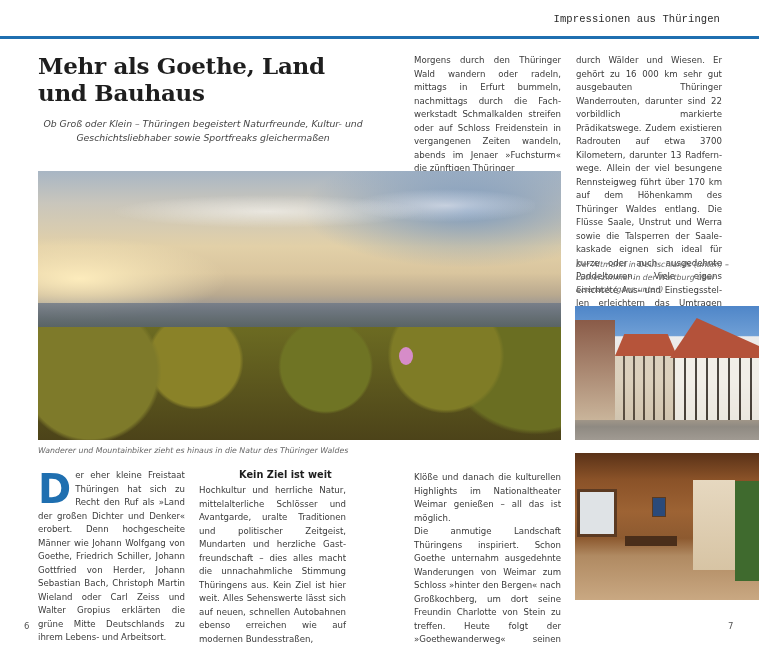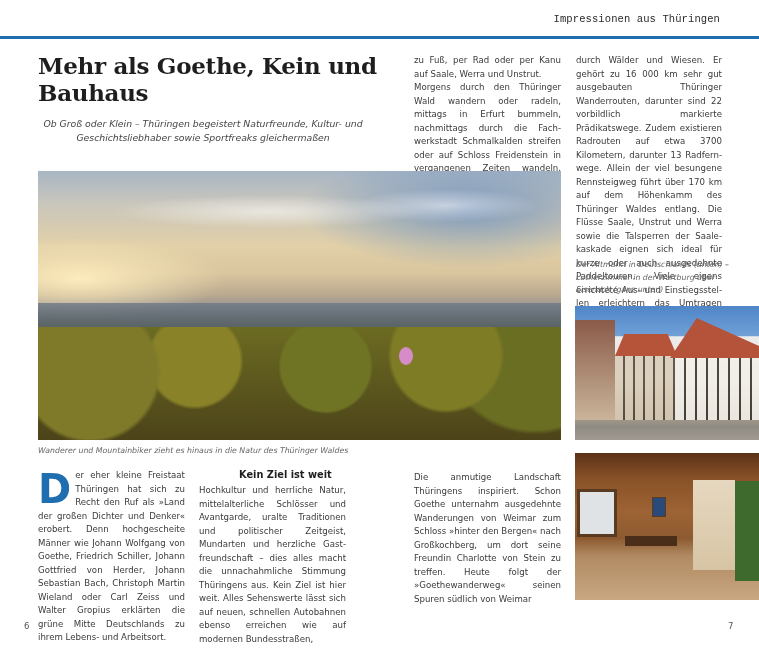--- a/index.html
+++ b/index.html
@@ -77,25 +77,24 @@
   .page-num { position: absolute; top: 621px; font-size: 8.5px; color: #555; }
   .pn-left { left: 24px; }
   .pn-right { left: 728px; }
 </style>
 </head>
 <body>
 
 <div class="running-head">Impressionen aus Thüringen</div>
 <div class="top-rule"></div>
 
-<h1 class="title">Mehr als Goethe, Kein und Bauhaus</h1>
+<h1 class="title">Mehr als Goethe, Land und Bauhaus</h1>
 <div class="subtitle">Ob Groß oder Klein – Thüringen begeistert Naturfreunde, Kultur- und Geschichtsliebhaber sowie Sportfreaks gleichermaßen</div>
 
 <div class="col col-top-mid">
-  <p>zu Fuß, per Rad oder per Kanu auf Saale, Werra und Unstrut.</p>
   <p>Morgens durch den Thüringer Wald wandern oder radeln, mittags in Erfurt bummeln, nachmittags durch die Fach­werkstadt Schmalkalden streifen oder auf Schloss Freidenstein in vergange­nen Zeiten wandeln, abends im Jenaer »Fuchsturm« die zünftigen Thüringer</p>
 </div>
 
 <div class="col col-top-right">
   <p>durch Wälder und Wiesen. Er gehört zu 16 000 km sehr gut ausgebauten Thü­ringer Wanderrouten, darunter sind 22 vorbildlich markierte Prädikatswege. Zudem existieren Radrouten auf etwa 3700 Kilometern, darunter 13 Radfern­wege. Allein der viel besungene Renn­steigweg führt über 170 km auf dem Höhenkamm des Thüringer Waldes entlang. Die Flüsse Saale, Unstrut und Werra sowie die Talsperren der Saale­kaskade eignen sich ideal für kurze oder auch ausgedehnte Paddeltouren. Viele eigens errichtete Aus- und Einstiegsstel­len erleichtern das Umtragen über die Wehre. Wer kein eigenes Boot besitzt,</p>
 </div>
 
 <div class="caption cap-right">Der Altmarkt in Deutschlands (unten) – Lutherzimmer in der Wartburg über Eisenach (ganz unten)</div>
 
 <div class="img img-landscape" title="Sunset landscape over Thuringian Forest">
@@ -127,17 +126,18 @@
   <span class="dropcap">D</span>
   <span>er eher kleine Freistaat Thürin­gen hat sich zu Recht den Ruf als »Land der großen Dichter und Denker« erobert. Denn hochge­scheite Männer wie Johann Wolfgang von Goethe, Friedrich Schiller, Johann Gottfried von Herder, Johann Sebastian Bach, Christoph Martin Wieland oder Carl Zeiss und Walter Gropius erklärten die grüne Mitte Deutschlands zu ihrem Lebens- und Arbeitsort.</span>
 </div>
 
 <div class="subhead">Kein Ziel ist weit</div>
 <div class="col col-bot-2">
   <p>Hochkultur und herrliche Natur, mittel­alterliche Schlösser und Avantgarde, uralte Traditionen und politischer Zeit­geist, Mundarten und herzliche Gast­freundschaft – dies alles macht die unnachahmliche Stimmung Thürin­gens aus. Kein Ziel ist hier weit. Alles Sehenswerte lässt sich auf neuen, schnellen Autobahnen ebenso errei­chen wie auf modernen Bundesstraßen,</p>
 </div>
 
 <div class="col col-bot-3">
+  <p>Klöße und danach die kulturellen High­lights im Nationaltheater Weimar ge­nießen – all das ist möglich.</p>
   <p>Die anmutige Landschaft Thüringens inspiriert. Schon Goethe unternahm ausgedehnte Wanderungen von Wei­mar zum Schloss »hinter den Bergen« nach Großkochberg, um dort seine Freundin Charlotte von Stein zu treffen. Heute folgt der »Goethewanderweg« seinen Spuren südlich von Weimar</p>
 </div>
 
 <div class="page-num pn-left">6</div>
 <div class="page-num pn-right">7</div>
 
 </body></html>

